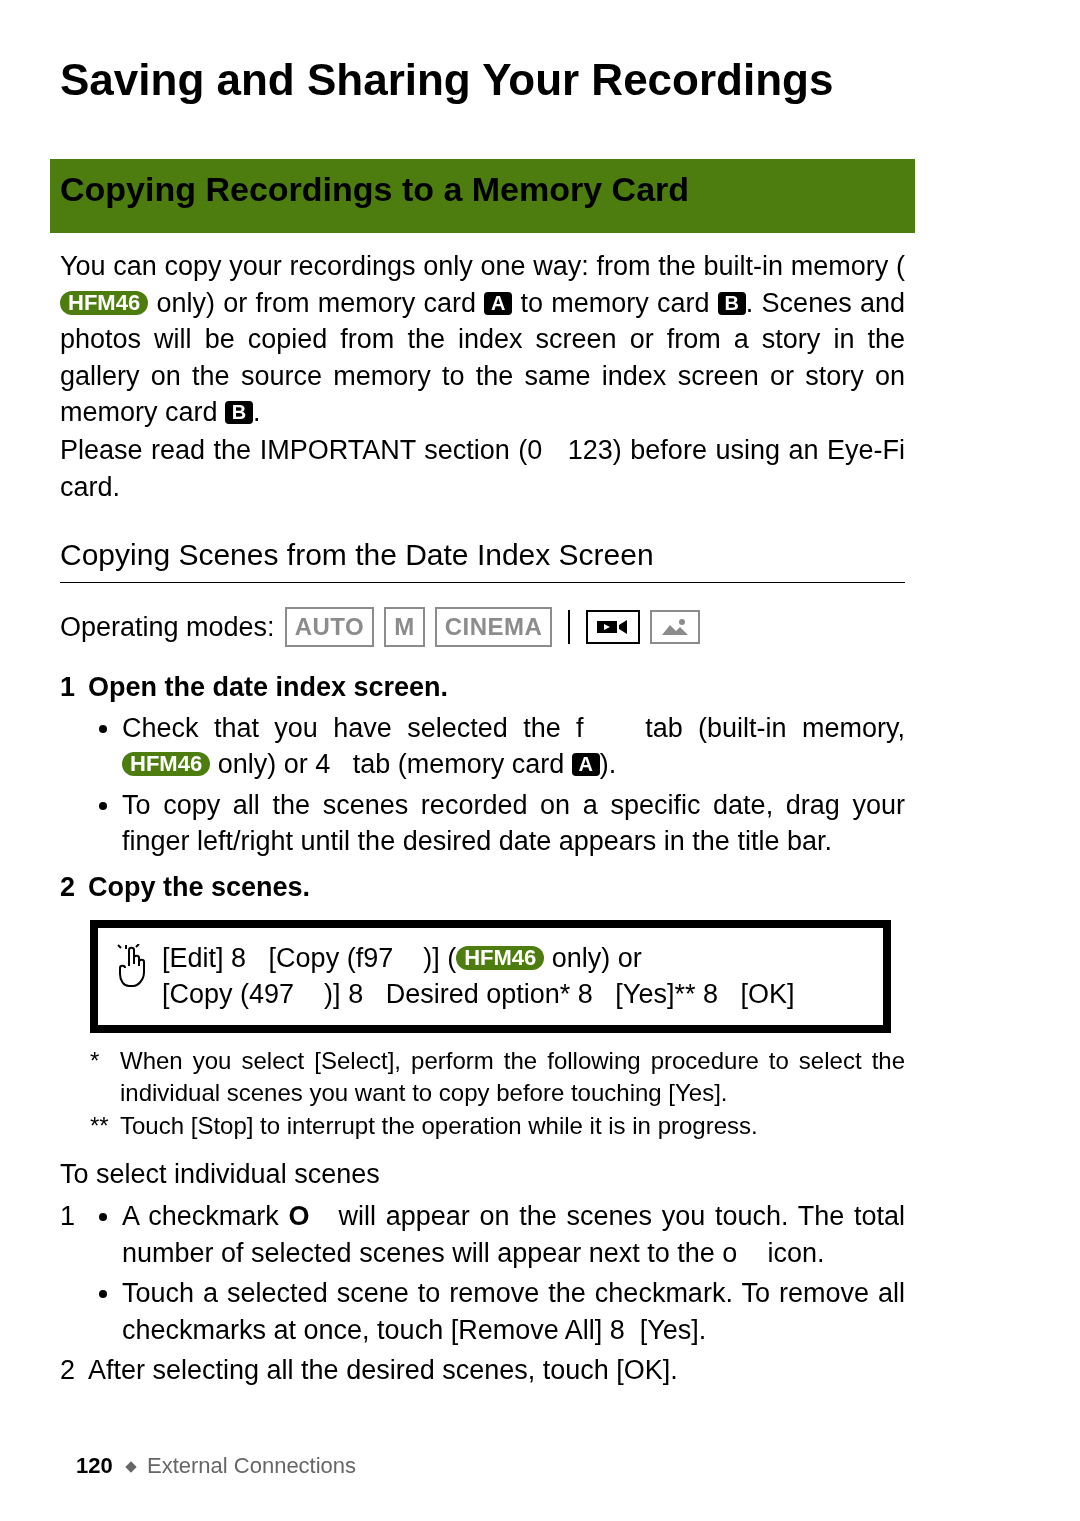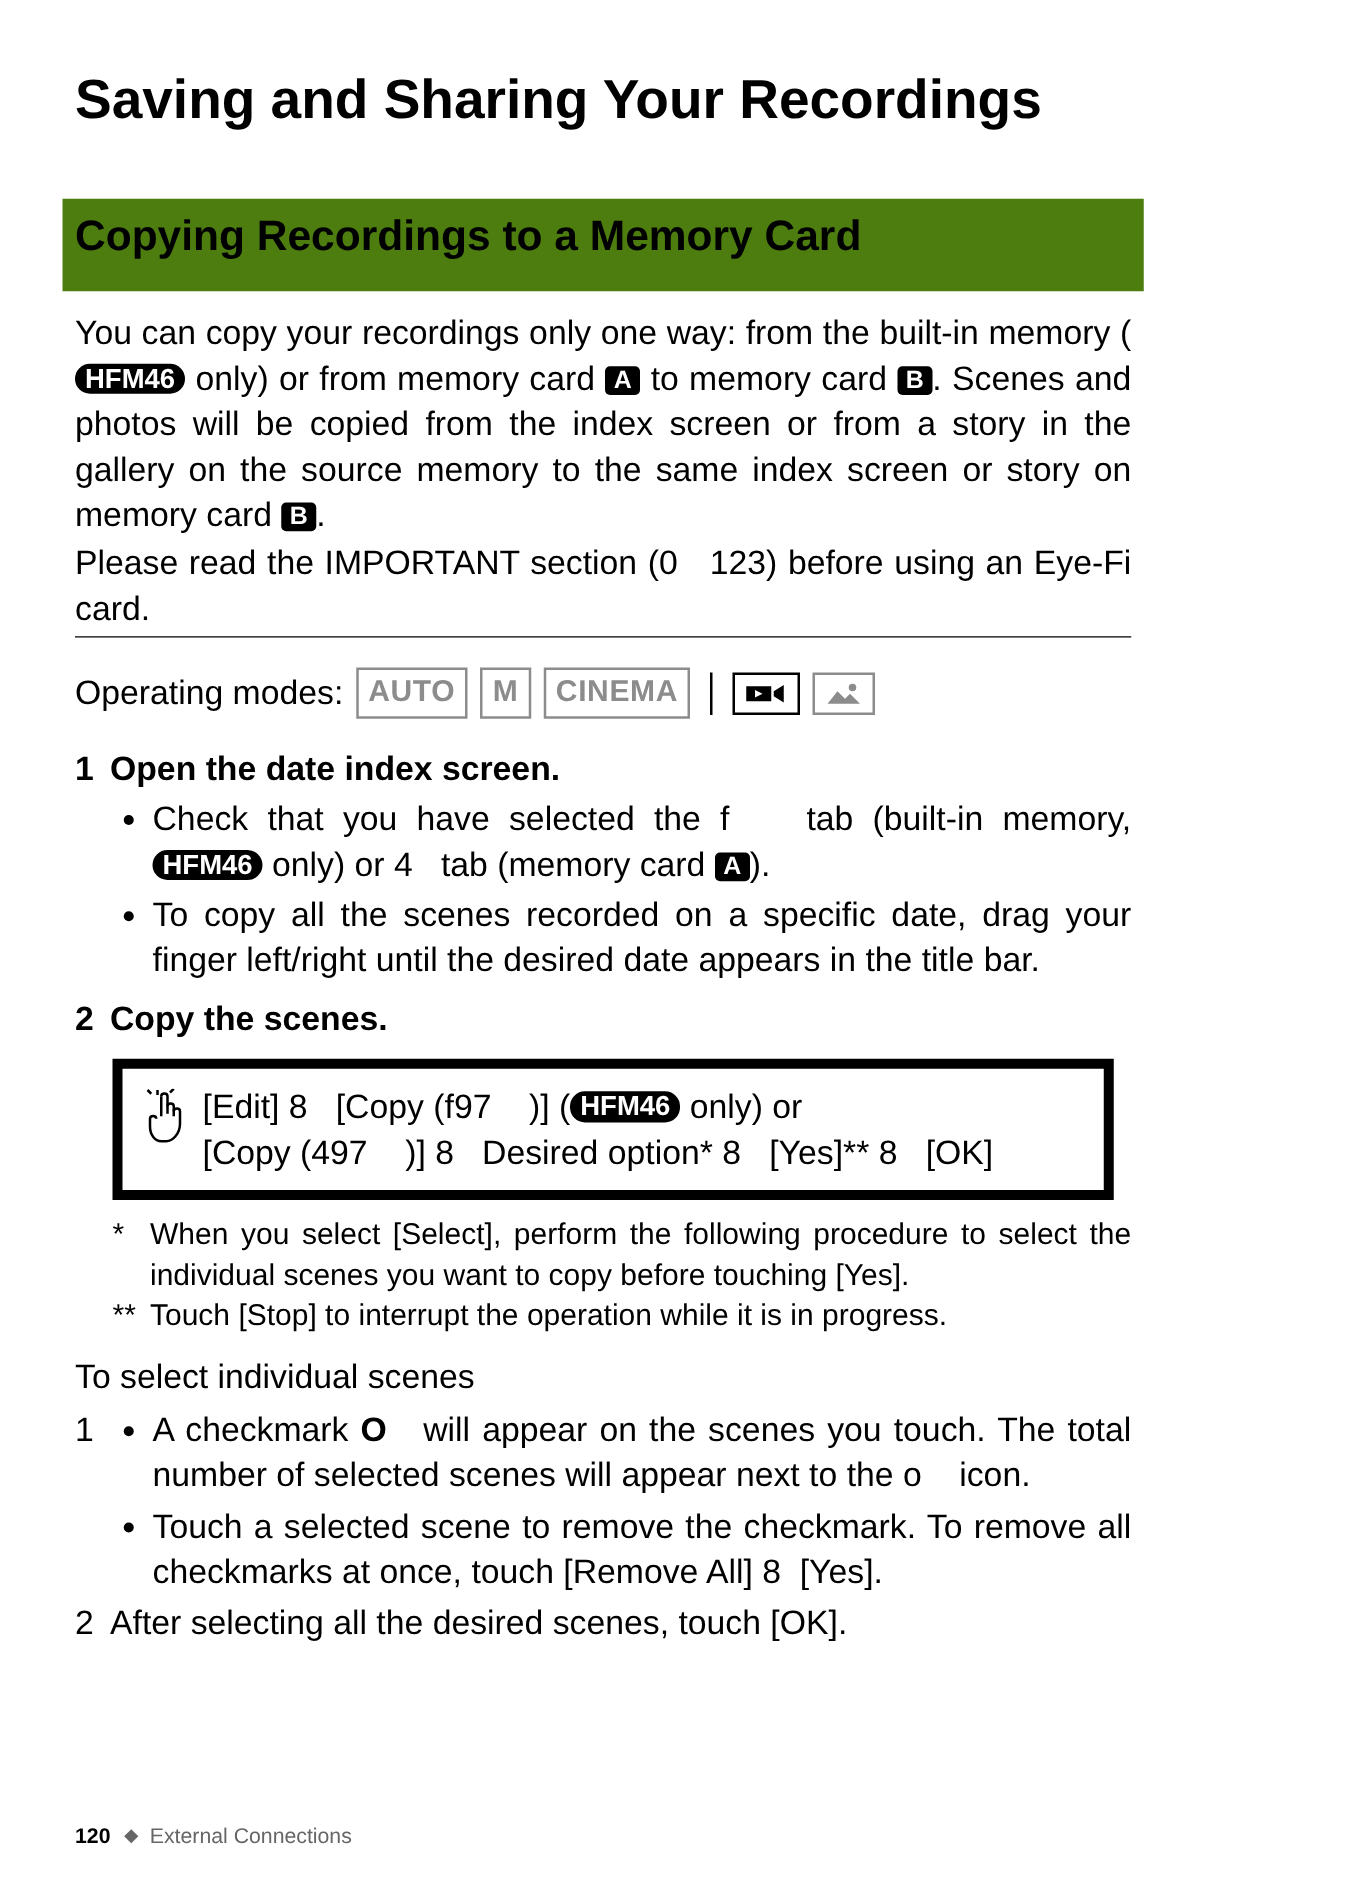--- a/index.html
+++ b/index.html
@@ -35,21 +35,21 @@
     font-stretch: condensed;
     font-weight: 700;
     font-size: 34px;
   }
   .body-text p {
     margin: 0 0 2px 0;
     text-align: justify;
   }
   .model-badge {
     display: inline-block;
-    background: #000000;
+    background: #4d7c0f;
     color: #fff;
     font-family: "Arial Narrow", Arial, sans-serif;
     font-stretch: condensed;
     font-weight: 700;
     font-size: 22px;
     border-radius: 12px;
     padding: 0 8px;
     line-height: 1.1;
     vertical-align: 2px;
   }
@@ -187,23 +187,23 @@
     margin-bottom: 4px;
   }
   ol.plain > li::before {
     content: counter(pstep);
     position: absolute;
     left: 0;
     top: 0;
   }
   .footer {
     position: absolute;
-    left: 60px;
+    left: 76px;
     bottom: 40px;
-    font-size: 17px;
+    font-size: 22px;
     color: #666;
   }
   .footer .pagenum {
     color: #000;
     font-weight: 700;
   }
   .diamond {
     display: inline-block;
     transform: rotate(45deg);
     width: 8px; height: 8px;
@@ -232,20 +232,21 @@
 
   <div class="body-text">
     <p>
       <span>You can copy your recordings only one way: from the built-in memory (</span><span class="model-badge">HFM46</span><span> only) or from memory card </span><span class="chip">A</span><span> to memory card </span><span class="chip">B</span><span>. Scenes and photos will be copied from the index screen or from a story in the gallery on the source memory to the same index screen or story on memory card </span><span class="chip">B</span><span>.</span>
     </p>
     <p>
       Please read the IMPORTANT section (<span>0</span>&nbsp;&nbsp;&nbsp;<span>123</span><span>) before using an Eye-Fi card.</span>
     </p>
   </div>
 
+  <div class="sub-title">Copying Scenes from the Date Index Screen</div>
   <hr class="rule">
 
   <div class="modes-row">
     <span class="modes-label">Operating modes:</span>
     <span class="mode-box">AUTO</span>
     <span class="mode-box">M</span>
     <span class="mode-box">CINEMA</span>
     <span class="mode-sep"></span>
     <span class="mode-box mode-active mode-icon">
       <svg width="34" height="20" viewBox="0 0 34 20">

